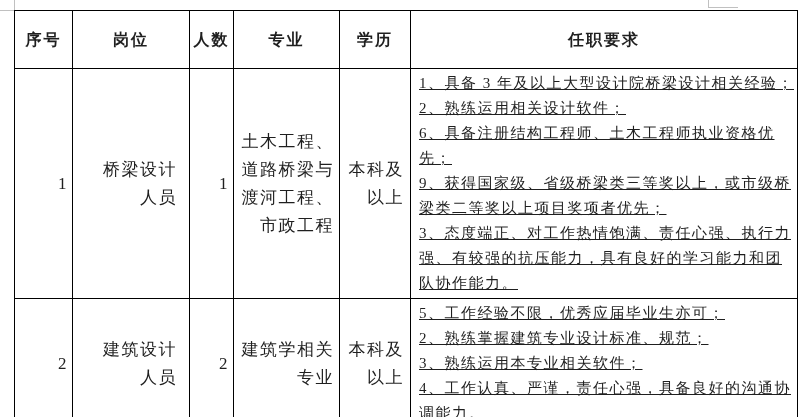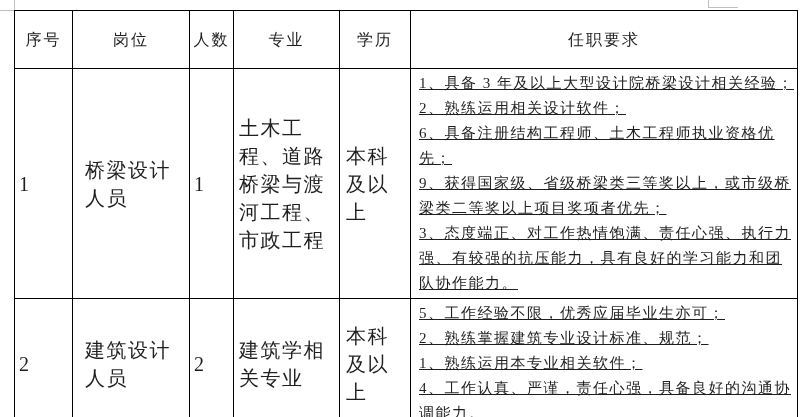--- a/index.html
+++ b/index.html
@@ -41,34 +41,34 @@
     width: 783px;
     color: #1f1f1f;
   }
   .recruit-table th,
   .recruit-table td {
     border: 1.5px solid #000000;
     overflow: hidden;
   }
   .recruit-table th {
     font-size: 16px;
-    font-weight: normal;
+    font-weight: bold;
     letter-spacing: 2px;
     text-align: center;
     vertical-align: middle;
     line-height: 24px;
     padding: 0 2px;
   }
   tr.row-header { height: 58px; }
   tr.row-job-1  { height: 210px; }
   tr.row-job-2  { height: 128px; }
   td.c {
-    font-size: 20px;
+    font-size: 17px;
     letter-spacing: 1.5px;
-    text-align: left;
+    text-align: right;
     vertical-align: middle;
     line-height: 28px;
   }
   td.c.pos   { padding: 12px 12px; }
   td.c.num   { padding: 0 4px; }
   td.c.major { padding: 0 5px; }
   td.c.edu   { padding: 16px 6px; }
   td.req {
     font-size: 15px;
     letter-spacing: 1.5px;
@@ -126,20 +126,20 @@
 
     <tr class="row-job-2">
       <td class="c num">2</td>
       <td class="c pos">建筑设计人员</td>
       <td class="c num">2</td>
       <td class="c major">建筑学相关专业</td>
       <td class="c edu">本科及以上</td>
       <td class="req">
         <div class="req-line">5、工作经验不限，优秀应届毕业生亦可；</div>
         <div class="req-line">2、熟练掌握建筑专业设计标准、规范；</div>
-        <div class="req-line">1、熟练运用本专业相关软件；</div>
+        <div class="req-line">3、熟练运用本专业相关软件；</div>
         <div class="req-line">4、工作认真、严谨，责任心强，具备良好的沟通协调能力。</div>
       </td>
     </tr>
   </tbody>
     </table>
 
 </div>
 
 </body></html>

